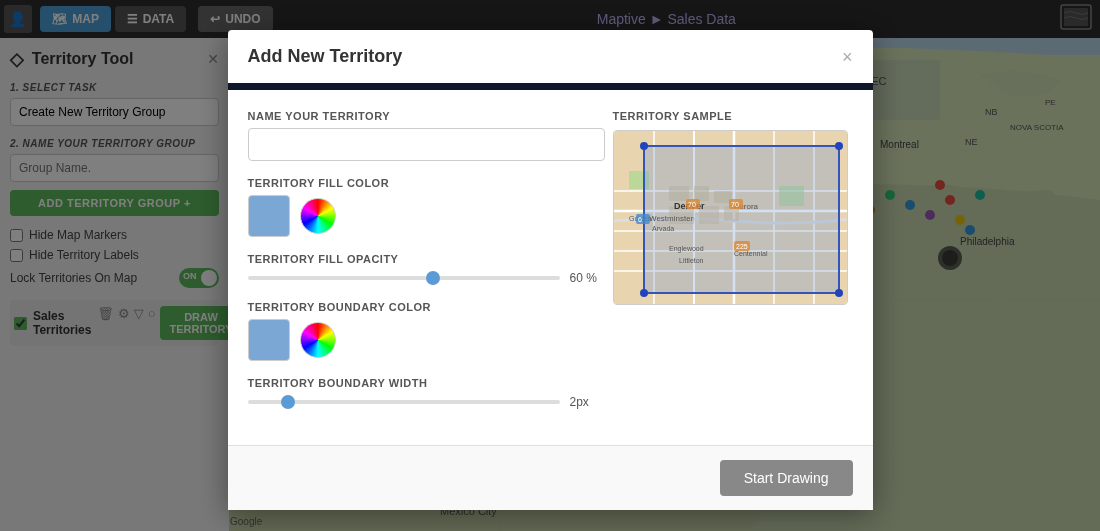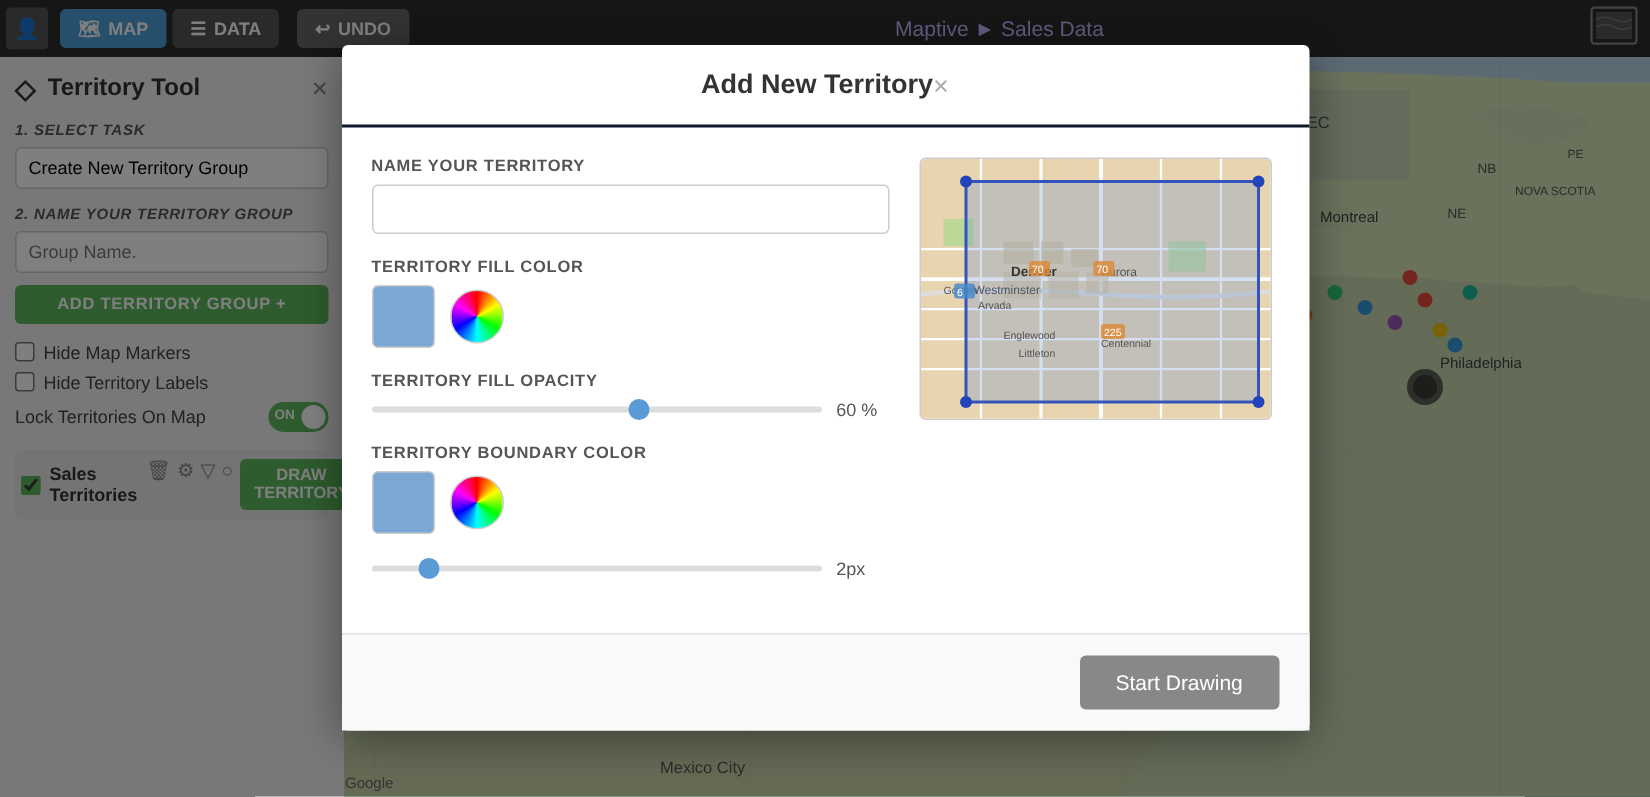--- a/index.html
+++ b/index.html
@@ -166,21 +166,21 @@
       border-radius: 4px;
       font-size: 11px;
       font-weight: bold;
       cursor: pointer;
       margin-bottom: 12px;
       letter-spacing: 0.5px;
     }
 
     .checkbox-row {
       display: flex;
-      align-items: flex-start;
+      align-items: flex-end;
       gap: 6px;
       margin-bottom: 6px;
       font-size: 12px;
       color: #444;
     }
 
     .toggle-row {
       display: flex;
       align-items: center;
       justify-content: space-between;
@@ -274,43 +274,43 @@
       width: 645px;
       max-height: 490px;
       box-shadow: 0 5px 30px rgba(0,0,0,0.4);
       display: flex;
       flex-direction: column;
     }
 
     .modal-header {
       display: flex;
       align-items: center;
-      justify-content: center;
+      justify-content: space-between;
       padding: 16px 20px;
-      border-bottom: 2px solid #0f172a;
+      border-bottom: 7px solid #0f172a;
     }
 
     .modal-title {
       font-size: 18px;
       font-weight: bold;
       color: #333;
     }
 
     .modal-close {
       color: #aaa;
       cursor: pointer;
       font-size: 18px;
       line-height: 1;
     }
 
     .modal-body {
       padding: 20px;
       flex: 1;
       display: flex;
-      gap: 20px;
+      gap: 8px;
     }
 
     .modal-left {
       flex: 1;
     }
 
     .modal-right {
       width: 240px;
     }
 
@@ -607,29 +607,31 @@
             <span class="slider-value">60 %</span>
           </div>
         </div>
 
         <div class="field-label">TERRITORY BOUNDARY COLOR</div>
         <div class="color-row">
           <div class="color-swatch boundary"></div>
           <div class="color-wheel"></div>
         </div>
 
+        <div class="field-label">TERRITORY BOUNDARY WIDTH</div>
         <div class="slider-row">
           <div class="slider-container">
             <input type="range" min="1" max="10" value="2" style="flex: 1 1 0%;">
             <span class="slider-value">2px</span>
           </div>
         </div>
       </div>
 
       <div class="modal-right">
+        <div class="territory-sample-label">TERRITORY SAMPLE</div>
         <div class="territory-sample">
           <svg width="235" height="175" viewBox="0 0 235 175" xmlns="http://www.w3.org/2000/svg">
 
             <rect width="235" height="175" fill="#e8d5b0"></rect>
 
             <line x1="0" y1="60" x2="235" y2="60" stroke="#fff" stroke-width="1.5"></line>
             <line x1="0" y1="80" x2="235" y2="80" stroke="#fff" stroke-width="2.5"></line>
             <line x1="0" y1="100" x2="235" y2="100" stroke="#fff" stroke-width="1.5"></line>
             <line x1="0" y1="120" x2="235" y2="120" stroke="#fff" stroke-width="1.5"></line>
             <line x1="0" y1="140" x2="235" y2="140" stroke="#fff" stroke-width="1.5"></line>

